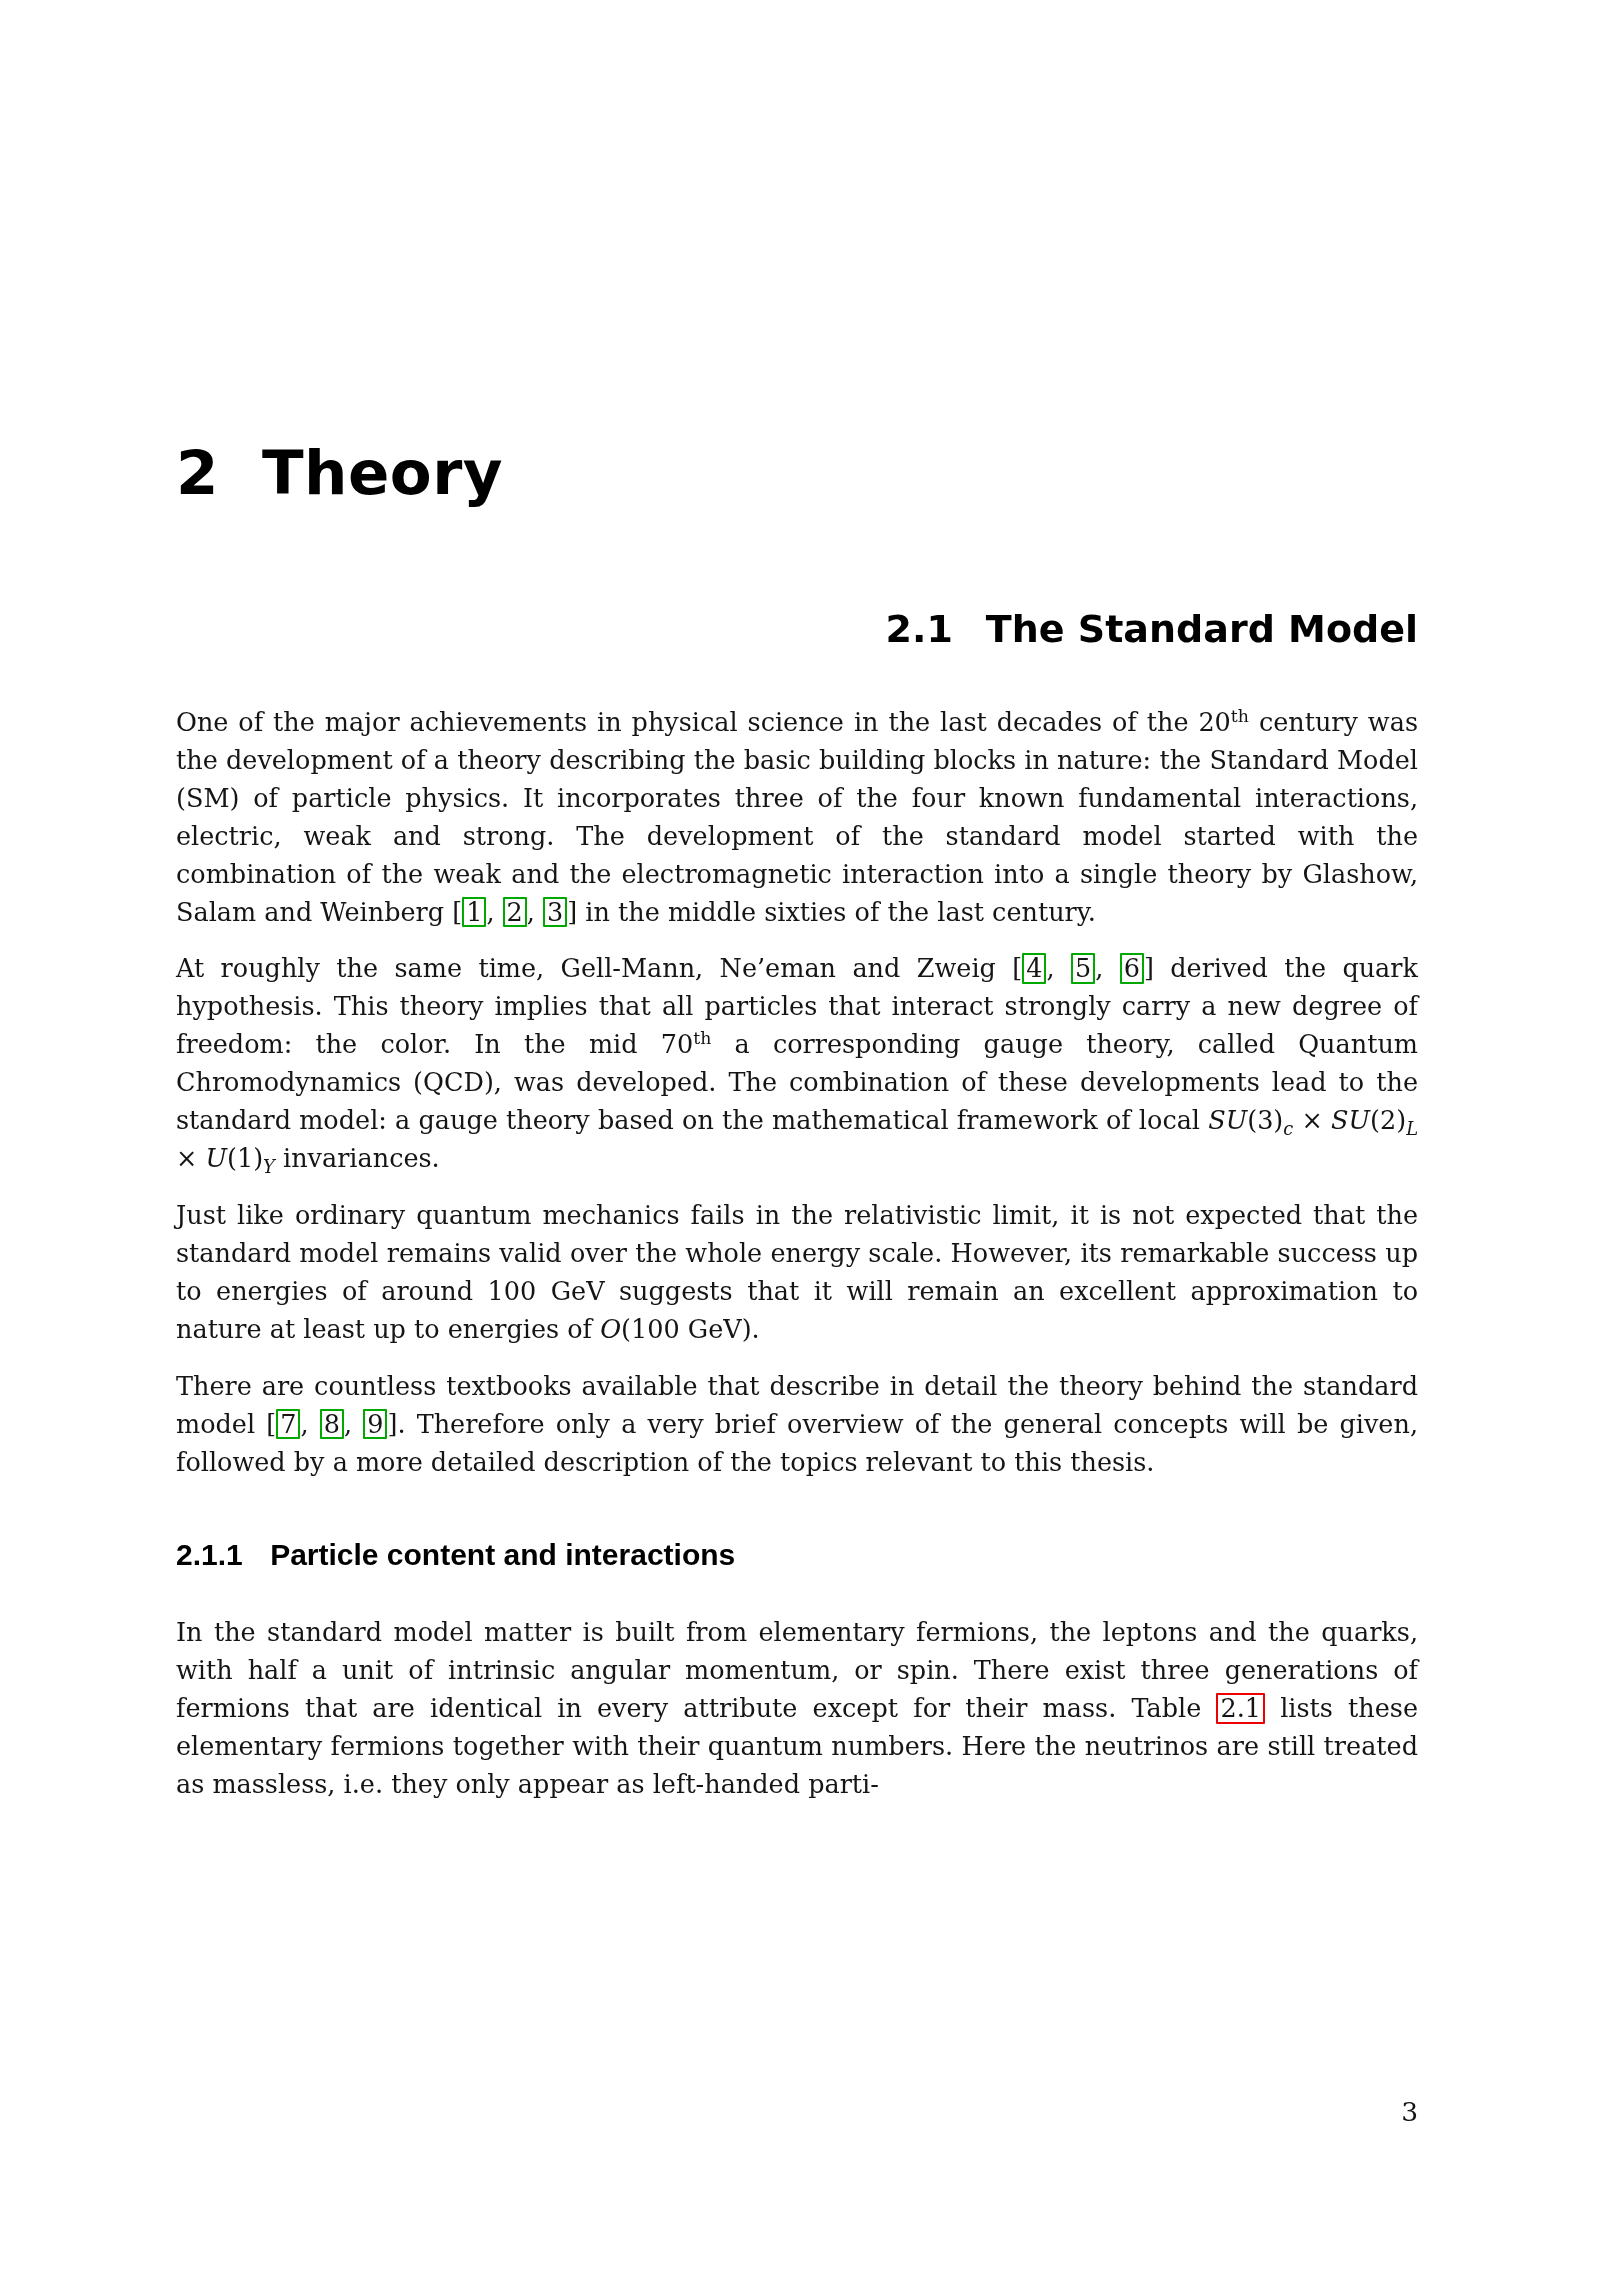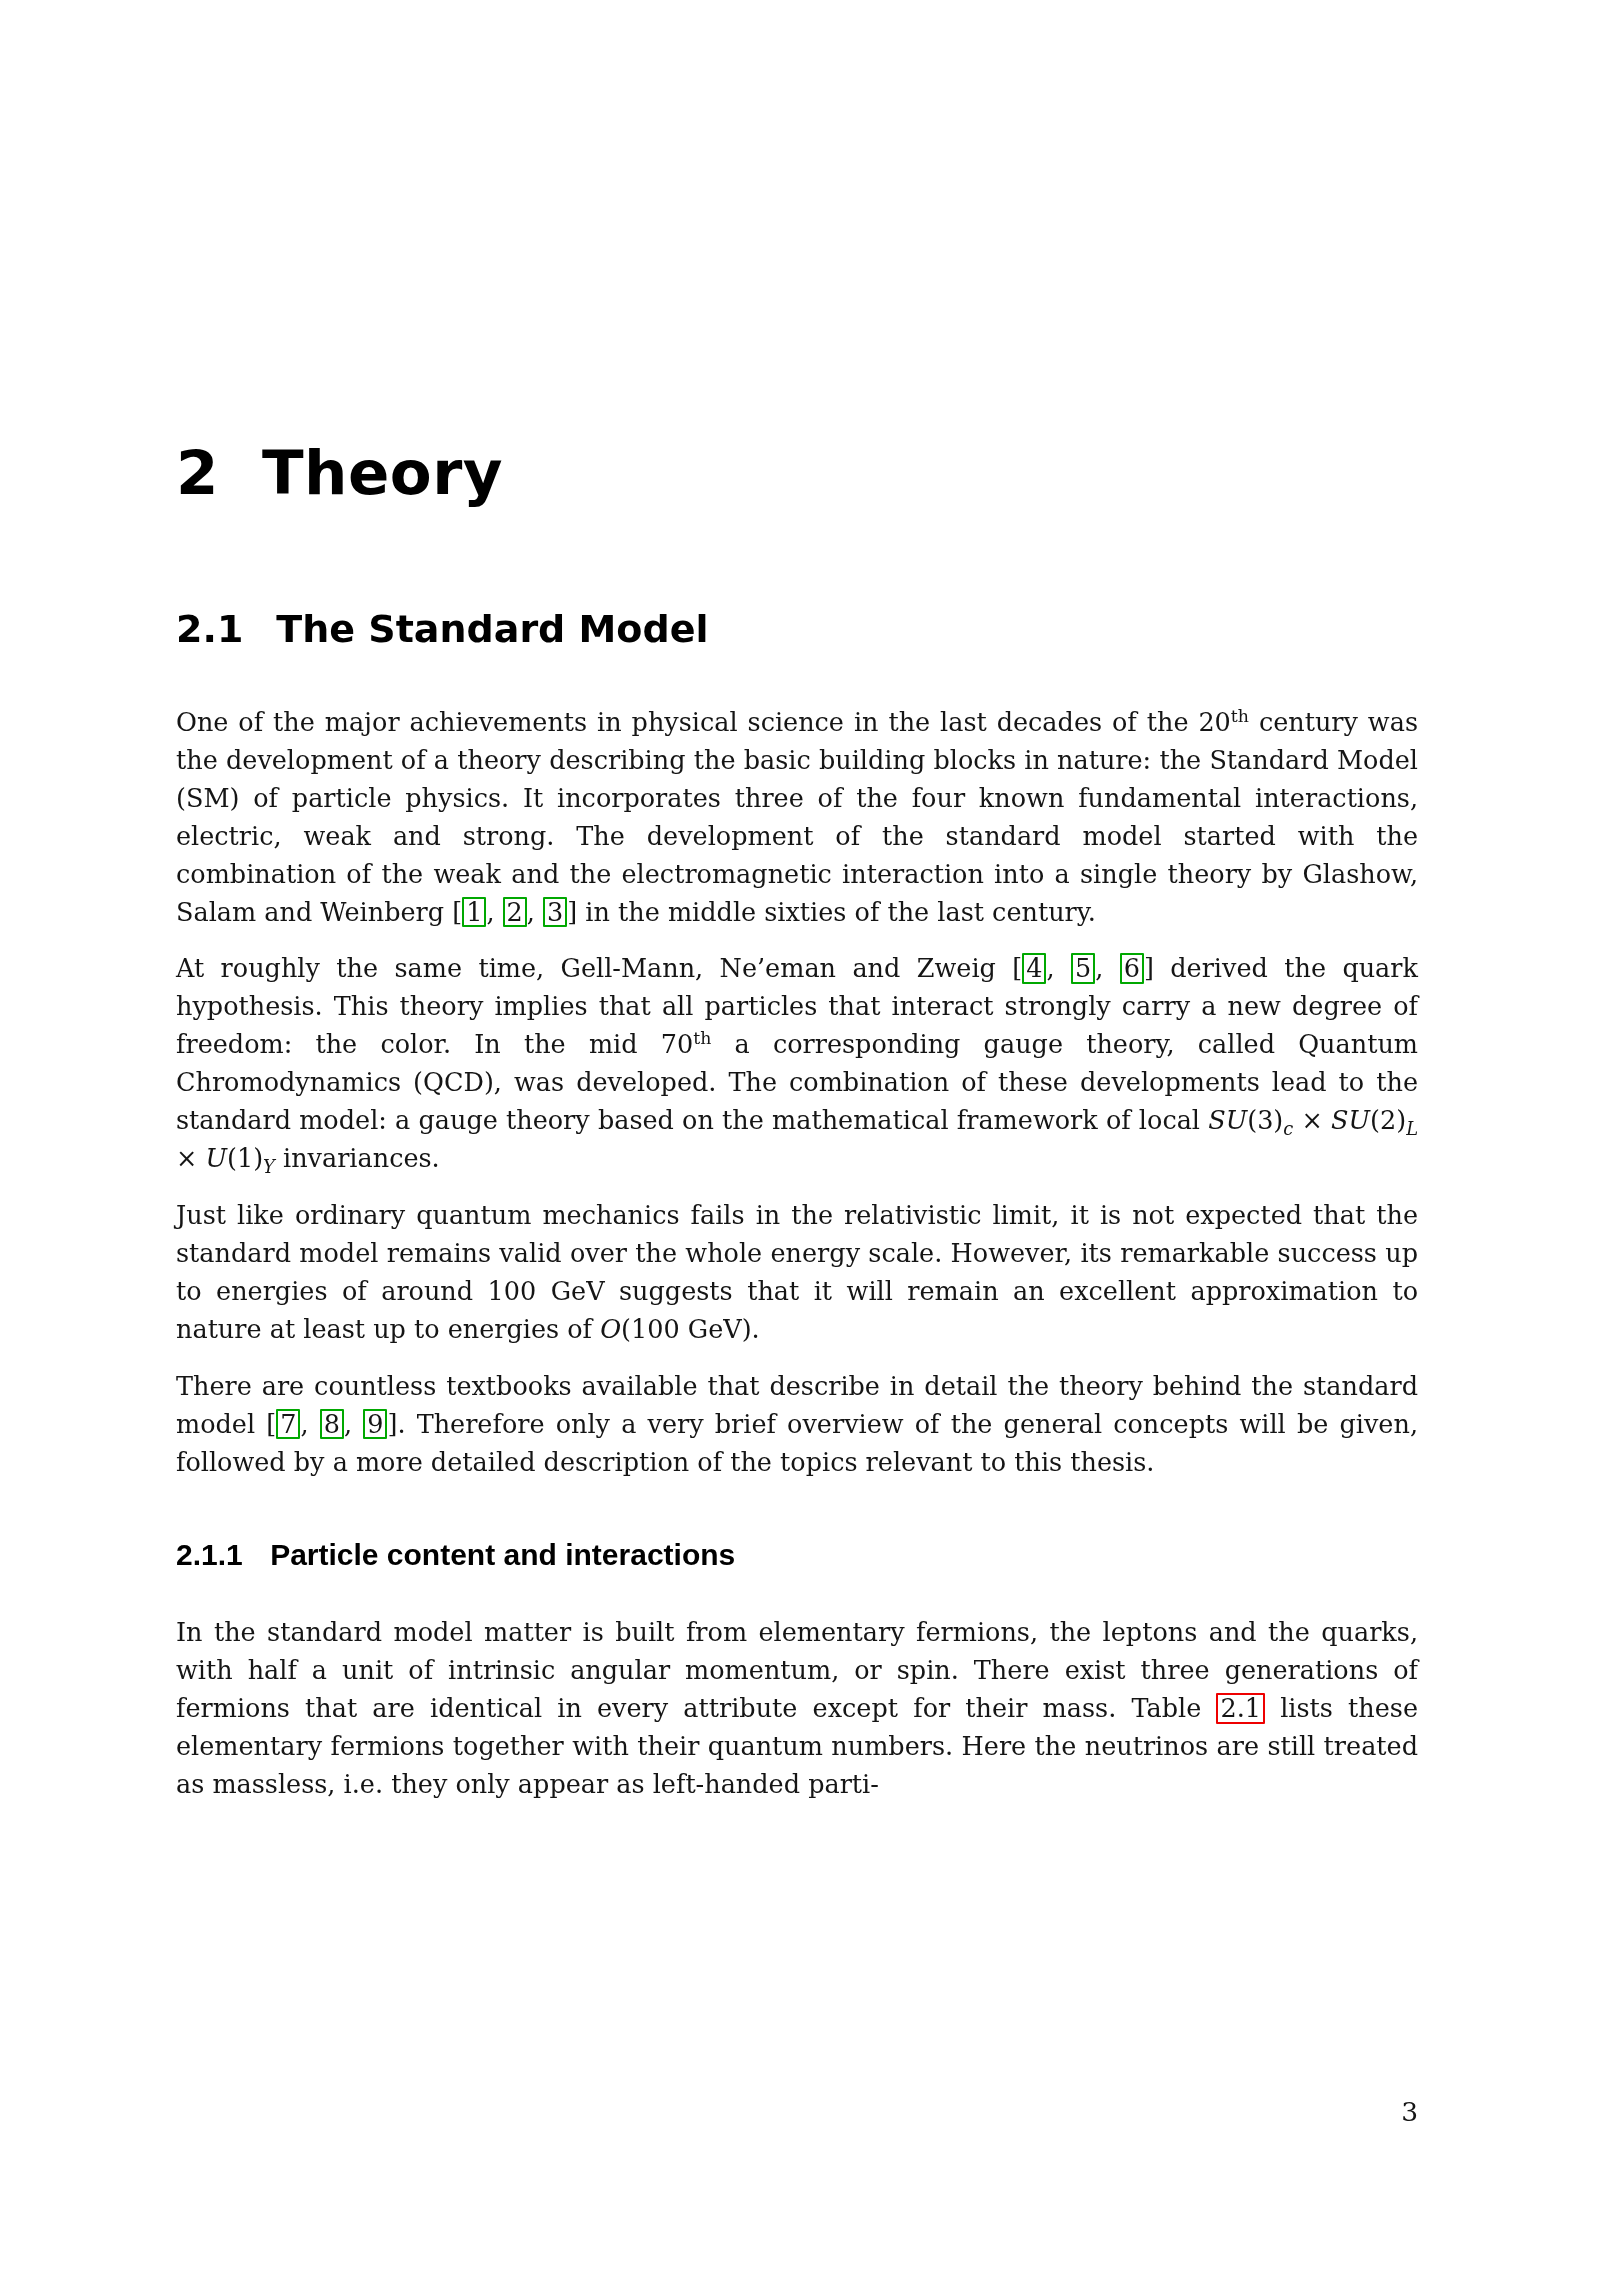--- a/index.html
+++ b/index.html
@@ -33,20 +33,21 @@
     letter-spacing: 0.5px;
   }
   h1.chapter .num { margin-right: 43px; }
   h2.section {
     margin: 0 0 51px 0;
     font-family: "DejaVu Sans", "Liberation Sans", sans-serif;
     font-weight: bold;
     font-size: 38px;
     line-height: 1.15;
     color: #000000;
+    text-align: right;
   }
   h2.section .num { margin-right: 33px; }
   h3.subsection {
     margin: 57px 0 41px 0;
     font-family: Liberation Sans, sans-serif;
     font-weight: bold;
     font-size: 30px;
     line-height: 1.15;
     color: #000000;
   }

